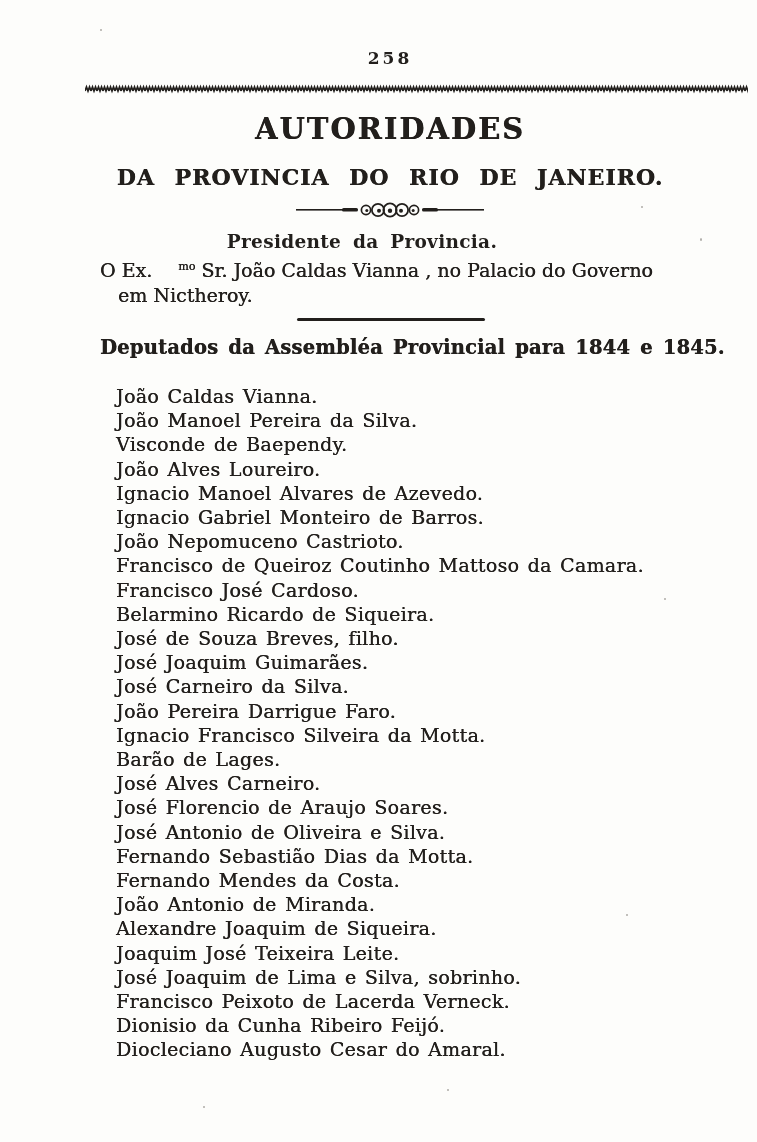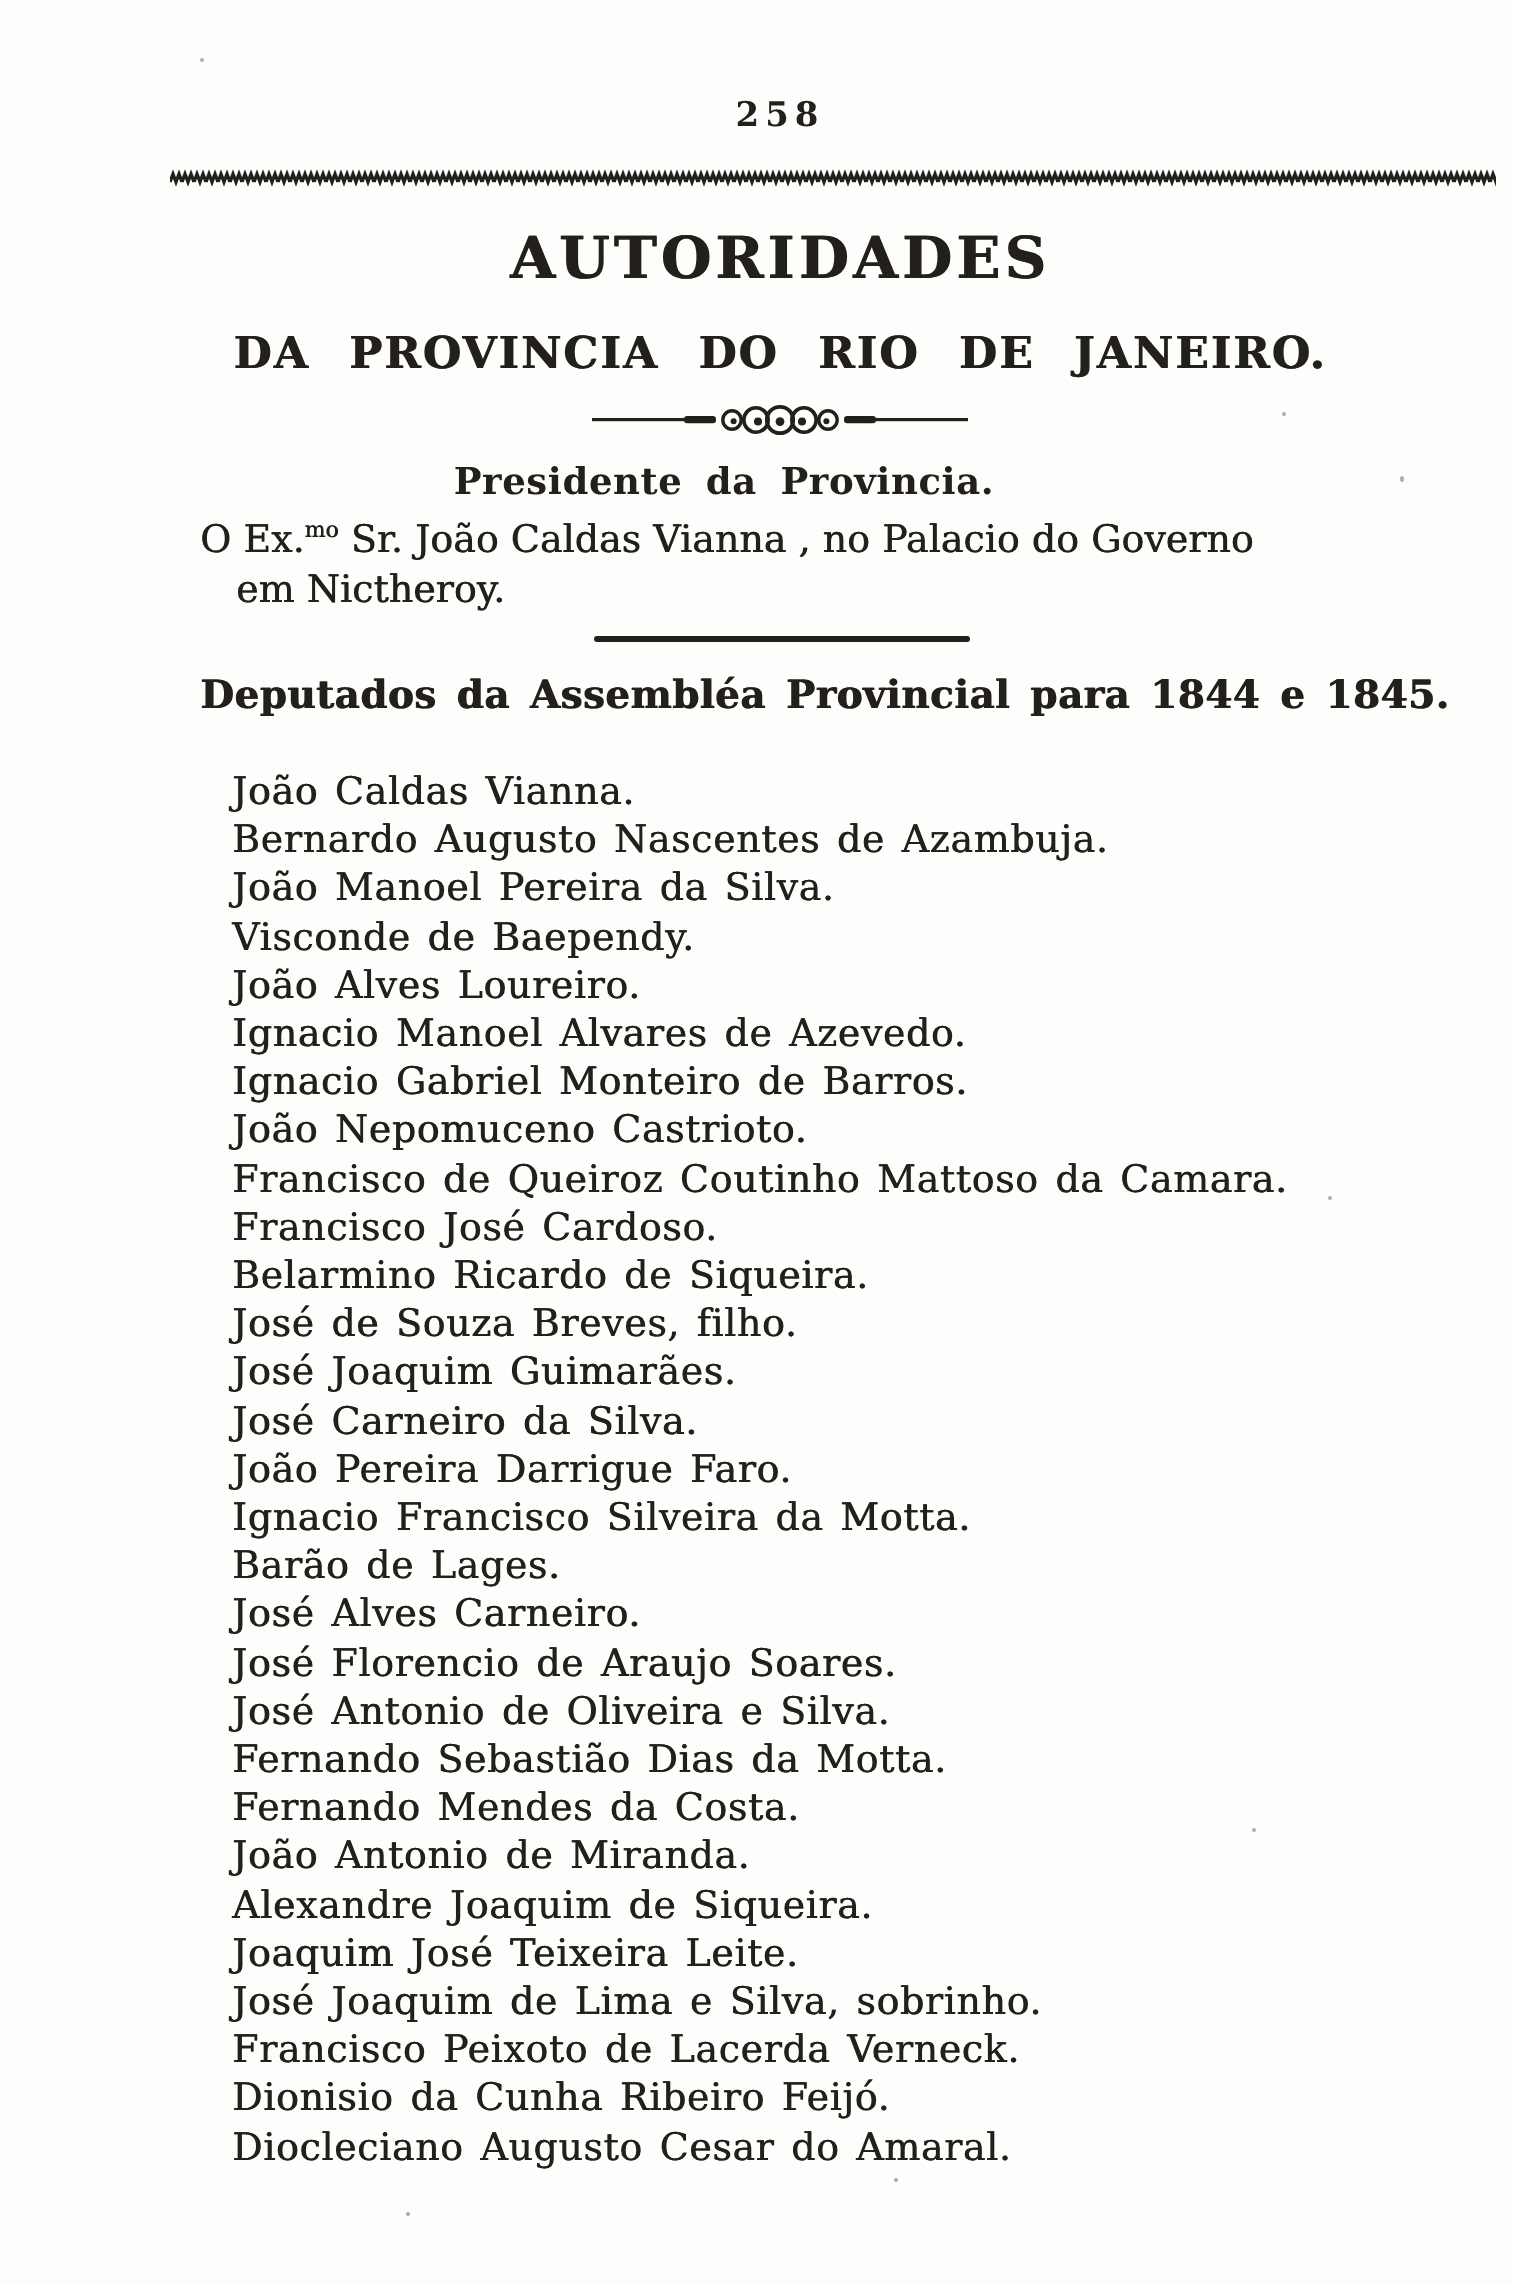--- a/index.html
+++ b/index.html
@@ -73,20 +73,21 @@
     font-size: 19px;
     line-height: 25px;
     white-space: nowrap;
     text-shadow: 0.3px 0 0 currentColor;
   }
   .pres-body .line2 { padding-left: 18px; }
   .pres-body sup {
     font-size: 11px;
     vertical-align: super;
     line-height: 0;
+    margin-left: 26px;
   }
   .short-rule {
     position: absolute;
     left: 297px;
     top: 318px;
     width: 188px;
     height: 2.5px;
     background: var(--ink);
     border-radius: 2px;
   }
@@ -171,21 +172,20 @@
     <div class="line1"><span>O Ex.</span><sup>mo</sup><span> Sr. João Caldas Vianna , no Palacio do Governo</span></div>
     <div class="line2">em Nictheroy.</div>
   </div>
 
   <div class="short-rule"></div>
 
   <div class="dep-heading">Deputados da Assembléa Provincial para 1844 e 1845.</div>
 
   <ul class="dep-list">
       <li>João Caldas Vianna.</li>
-      <li>Bernardo Augusto Nascentes de Azambuja.</li>
       <li>João Manoel Pereira da Silva.</li>
       <li>Visconde de Baependy.</li>
       <li>João Alves Loureiro.</li>
       <li>Ignacio Manoel Alvares de Azevedo.</li>
       <li>Ignacio Gabriel Monteiro de Barros.</li>
       <li>João Nepomuceno Castrioto.</li>
       <li>Francisco de Queiroz Coutinho Mattoso da Camara.</li>
       <li>Francisco José Cardoso.</li>
       <li>Belarmino Ricardo de Siqueira.</li>
       <li>José de Souza Breves, filho.</li>

